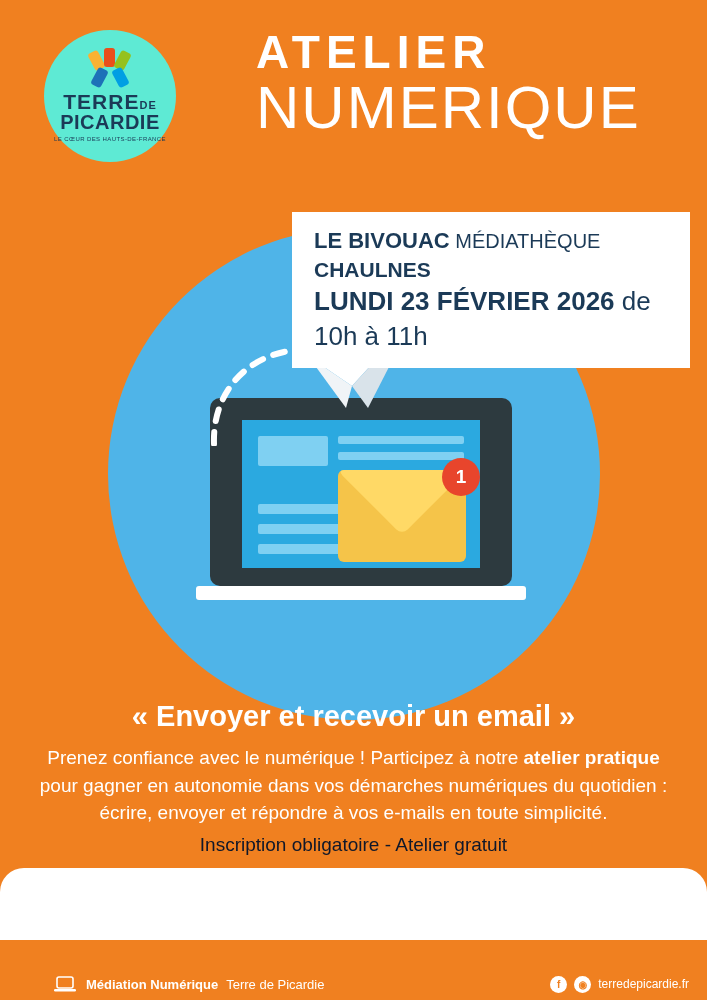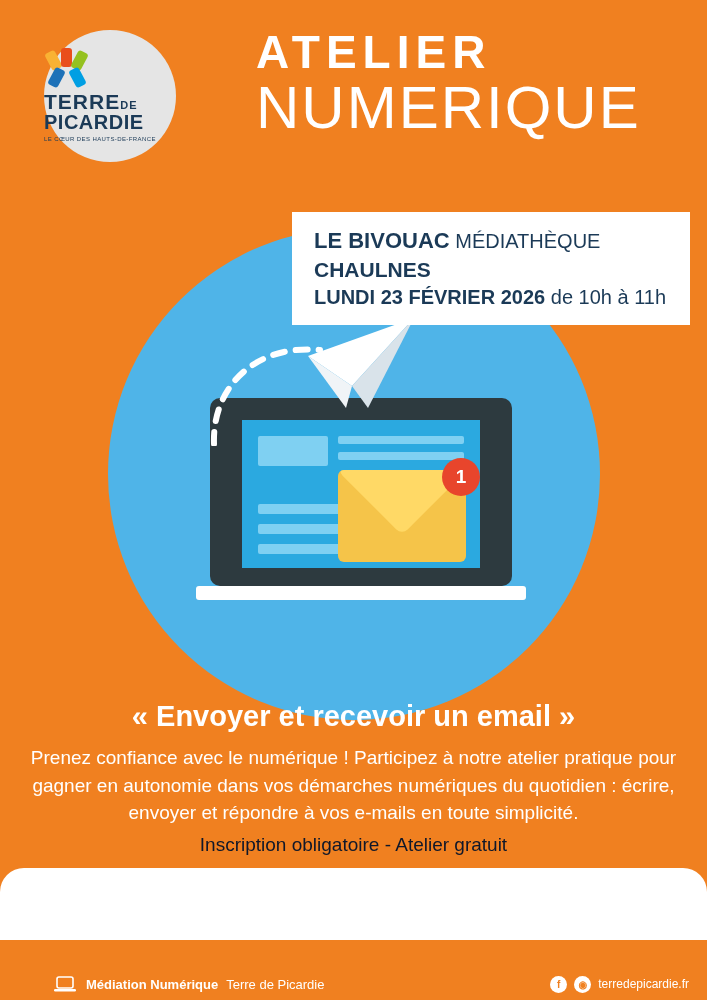--- a/index.html
+++ b/index.html
@@ -22,23 +22,24 @@
   }
 
   
   .logo-circle {
     position: absolute;
     left: 44px;
     top: 30px;
     width: 132px;
     height: 132px;
     border-radius: 50%;
-    background: #e5e5e5;
+    background: #5eead4;
     display: flex;
     flex-direction: column;
+    align-items: center;
     justify-content: center;
   }
   .logo-mark {
     width: 46px;
     height: 38px;
     position: relative;
     margin-bottom: 2px;
   }
   .logo-mark span {
     position: absolute;
@@ -109,21 +110,21 @@
     top: 212px;
     width: 398px;
     background: #ffffff;
     padding: 14px 16px 14px 22px;
     box-sizing: border-box;
     color: #1b3a57;
   }
   .info-l1 { font-size: 20px; line-height: 1.35; }
   .info-l1 b { font-size: 22px; font-weight: bold; }
   .info-l2 { font-size: 21px; font-weight: bold; line-height: 1.35; }
-  .info-l3 { font-size: 20px; font-weight: bold; line-height: 1.35; }
+  .info-l3 { font-size: 26px; font-weight: bold; line-height: 1.35; }
   .info-l3 .light { font-weight: normal; }
 
   
   .laptop {
     position: absolute;
     left: 196px;
     top: 398px;
     width: 330px;
     height: 210px;
   }
@@ -230,21 +231,21 @@
   .paragraph {
     position: absolute;
     left: 30px;
     top: 744px;
     width: 647px;
     text-align: center;
     color: #ffffff;
     font-size: 19px;
     line-height: 1.45;
   }
-  .paragraph b { font-weight: normal; }
+  .paragraph b { font-weight: bold; }
   .free-line {
     position: absolute;
     left: 0;
     top: 834px;
     width: 707px;
     text-align: center;
     color: #0f172a;
     font-size: 19px;
   }
 

